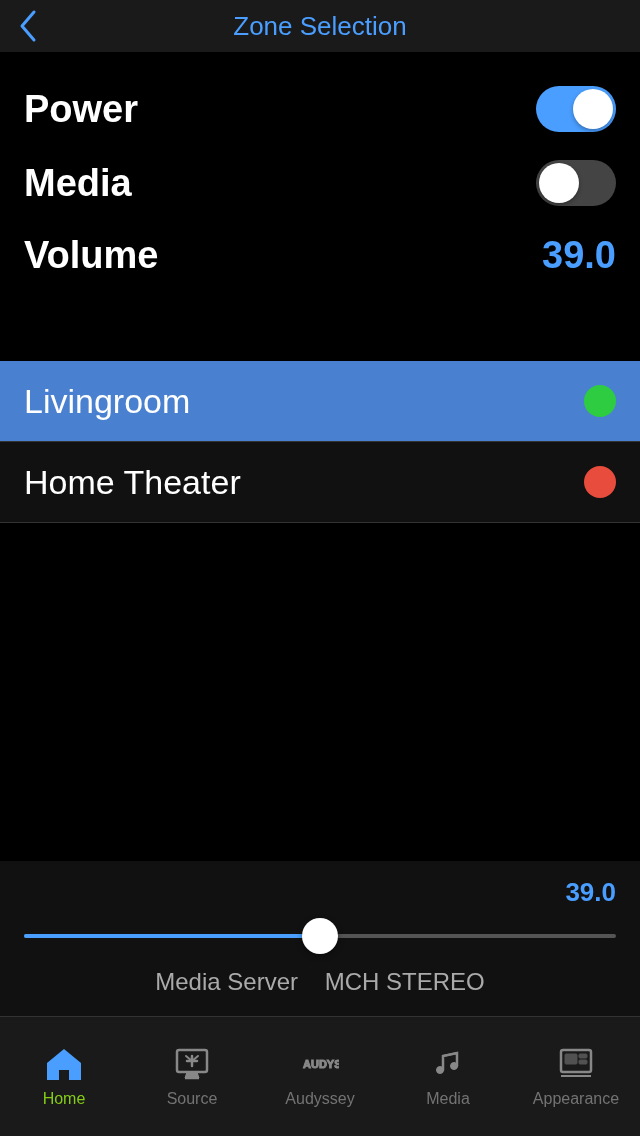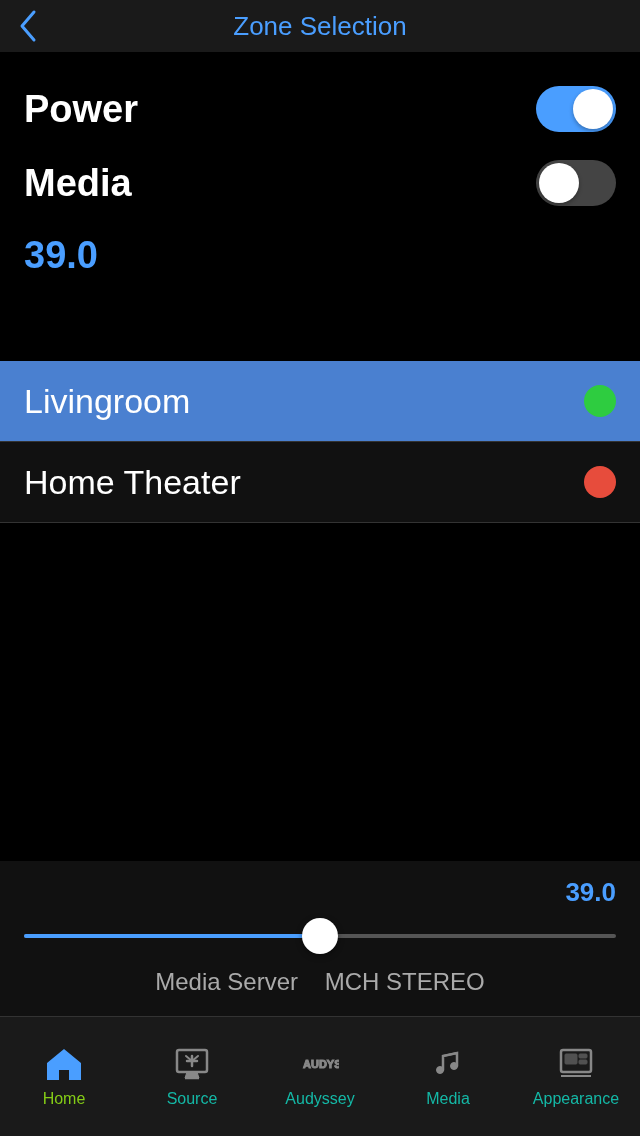--- a/index.html
+++ b/index.html
@@ -199,21 +199,21 @@
       align-items: center;
       justify-content: center;
       height: 100%;
       cursor: pointer;
     }
     .tab-icon {
       margin-bottom: 6px;
     }
     .tab-label {
       font-size: 16px;
-      color: #14b8a6;
+      color: #737373;
     }
     .tab-item.active .tab-label {
       color: #4a9eff;
     }
 
     
     .icon-home svg { fill: #4a9eff; }
     .icon-generic svg { fill: #888; stroke: #888; }
 
     
@@ -246,20 +246,21 @@
       <div class="toggle-knob"></div>
     </div>
   </div>
   <div class="control-row">
     <span class="control-label">Media</span>
     <div class="toggle off">
       <div class="toggle-knob"></div>
     </div>
   </div>
   <div class="control-row">
+    <span class="control-label">Volume</span>
     <span class="control-value">39.0</span>
   </div>
 </div>
 
 <div class="spacer-section"></div>
 
 <div class="zone-list">
   <div class="zone-item active">
     <span class="zone-name">Livingroom</span>
     <div class="zone-dot green"></div>

